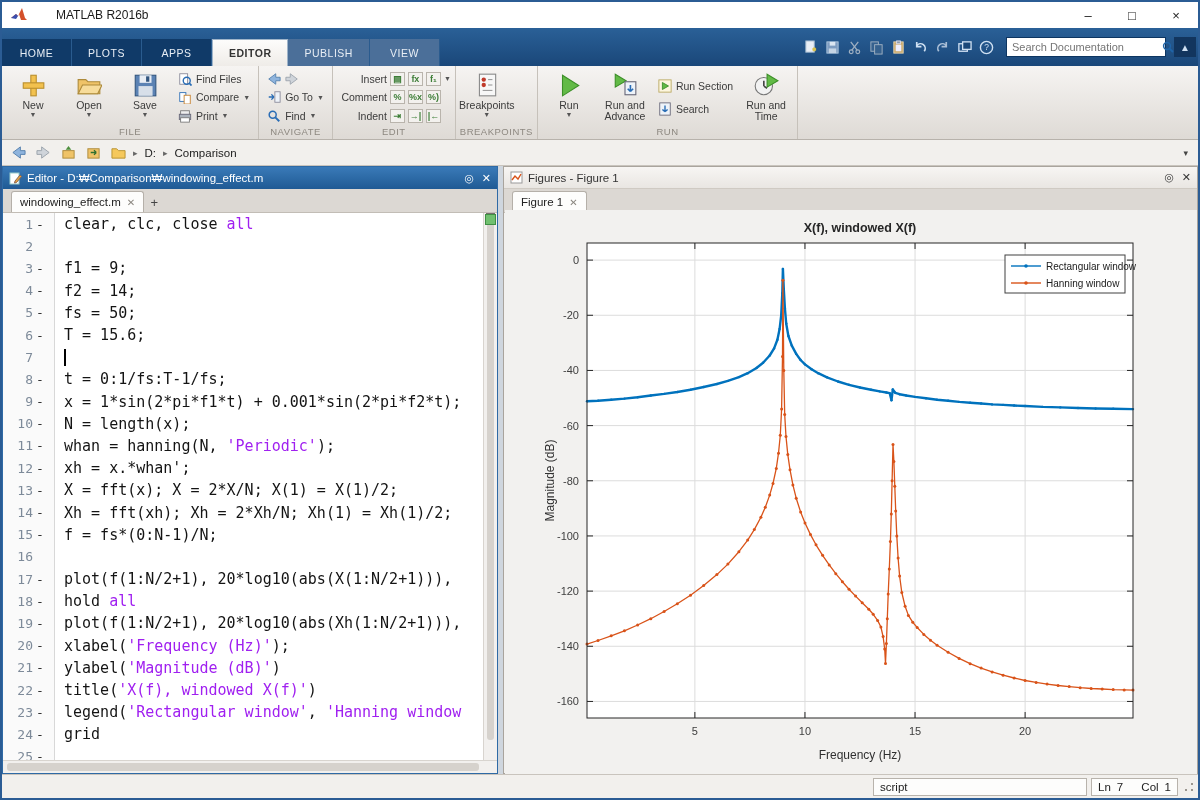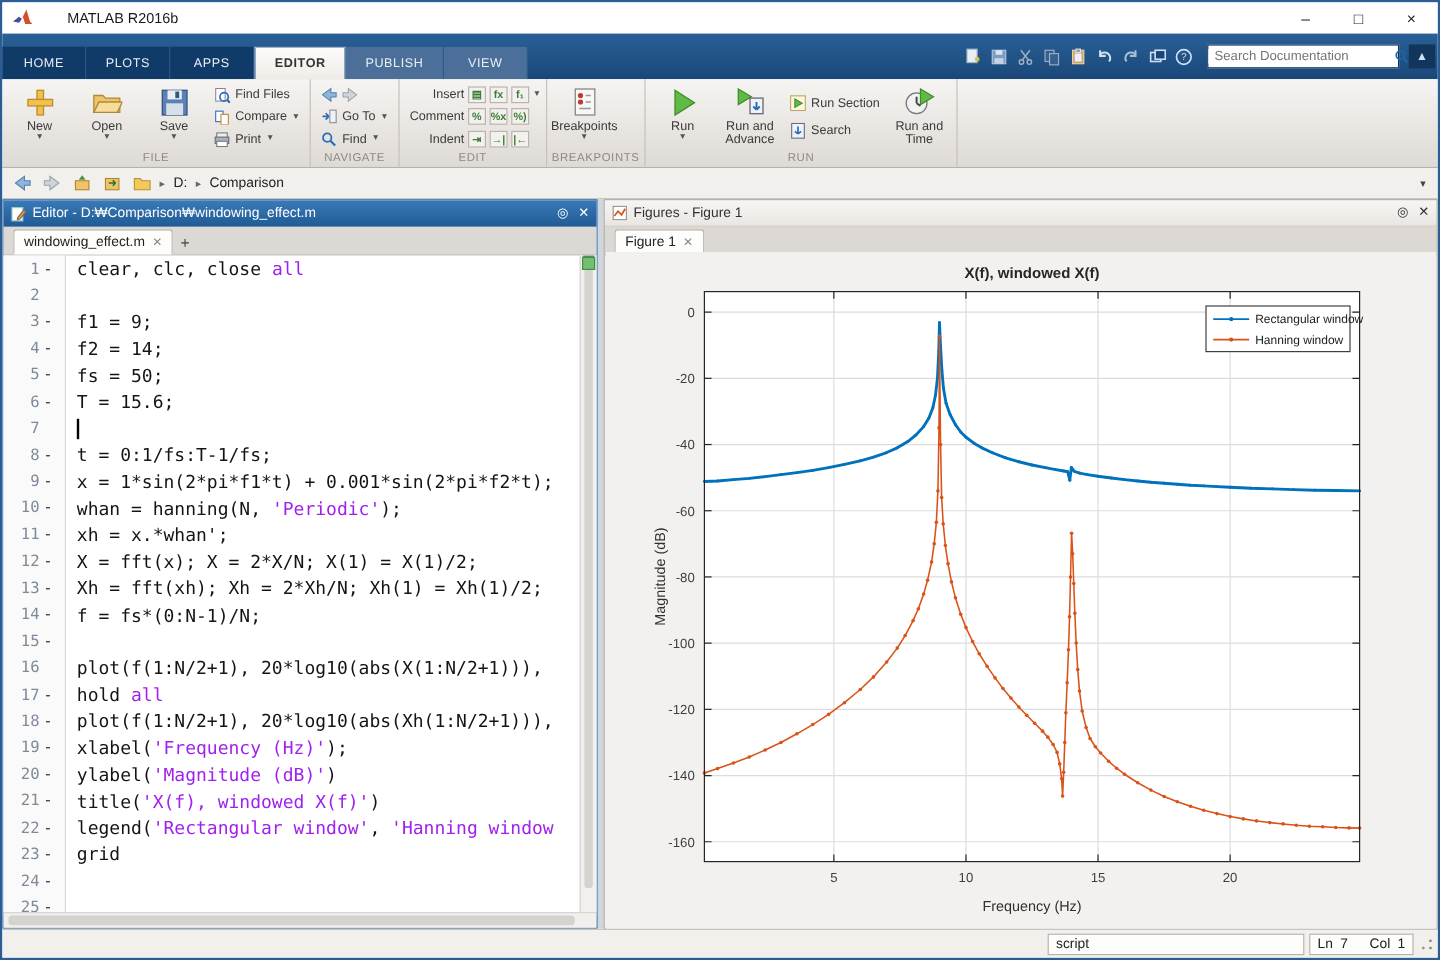--- a/index.html
+++ b/index.html
@@ -627,20 +627,21 @@
         <div class="codepane" id="codepane">
             <div class="codeline"><span class="">clear, clc, close </span><span class="str">all</span></div>
             <div class="codeline"></div>
             <div class="codeline"><span class="">f1 = 9;</span></div>
             <div class="codeline"><span class="">f2 = 14;</span></div>
             <div class="codeline"><span class="">fs = 50;</span></div>
             <div class="codeline"><span class="">T = 15.6;</span></div>
             <div class="codeline"><span class="caret"></span></div>
             <div class="codeline"><span class="">t = 0:1/fs:T-1/fs;</span></div>
             <div class="codeline"><span class="">x = 1*sin(2*pi*f1*t) + 0.001*sin(2*pi*f2*t);</span></div>
+            <div class="codeline"><span class="">N = length(x);</span></div>
             <div class="codeline"><span class="">whan = hanning(N, </span><span class="str">'Periodic'</span><span class="">);</span></div>
             <div class="codeline"><span class="">xh = x.*whan';</span></div>
             <div class="codeline"><span class="">X = fft(x); X = 2*X/N; X(1) = X(1)/2;</span></div>
             <div class="codeline"><span class="">Xh = fft(xh); Xh = 2*Xh/N; Xh(1) = Xh(1)/2;</span></div>
             <div class="codeline"><span class="">f = fs*(0:N-1)/N;</span></div>
             <div class="codeline"></div>
             <div class="codeline"><span class="">plot(f(1:N/2+1), 20*log10(abs(X(1:N/2+1))),</span></div>
             <div class="codeline"><span class="">hold </span><span class="str">all</span></div>
             <div class="codeline"><span class="">plot(f(1:N/2+1), 20*log10(abs(Xh(1:N/2+1))),</span></div>
             <div class="codeline"><span class="">xlabel(</span><span class="str">'Frequency (Hz)'</span><span class="">);</span></div>

